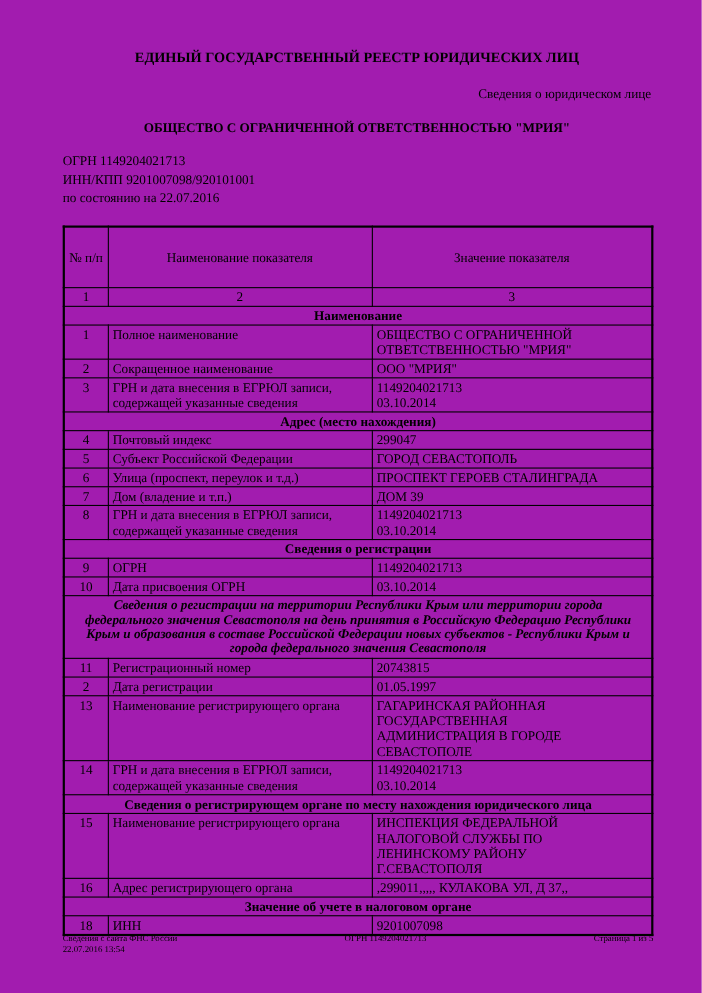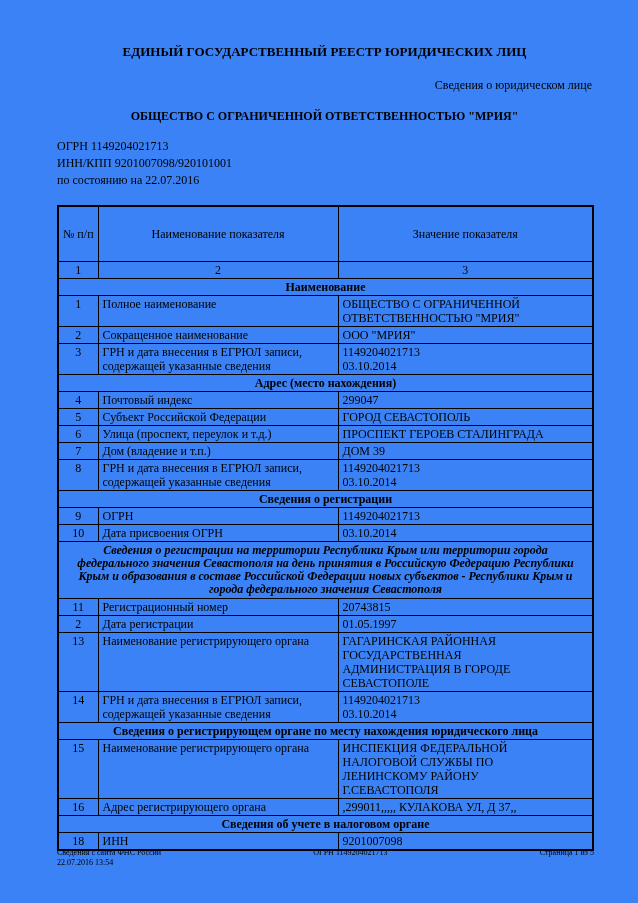--- a/index.html
+++ b/index.html
@@ -4,21 +4,21 @@
 <style>
   html, body {
     margin: 0;
     padding: 0;
     background: #ffffff;
   }
   .page {
     position: relative;
     width: 638px;
     height: 903px;
-    background: #3b82f6;
+    background: #a21caf;
     color: #000000;
     font-family: "Liberation Serif", "DejaVu Serif", serif;
     overflow: hidden;
     box-sizing: border-box;
   }
   .content {
     margin-left: 57px;
     width: 535px;
   }
   .doc-title {
@@ -239,21 +239,21 @@
 НАЛОГОВОЙ СЛУЖБЫ ПО
 ЛЕНИНСКОМУ РАЙОНУ
 Г.СЕВАСТОПОЛЯ</td>
           </tr>
           <tr>
             <td class="c-num">16</td>
             <td class="c-label">Адрес регистрирующего органа</td>
             <td class="c-value">,299011,,,,, КУЛАКОВА УЛ, Д 37,,</td>
           </tr>
           <tr>
-            <td colspan="3" class="section">Сведения об учете в налоговом органе</td>
+            <td colspan="3" class="section">Значение об учете в налоговом органе</td>
           </tr>
           <tr>
             <td class="c-num">18</td>
             <td class="c-label">ИНН</td>
             <td class="c-value">9201007098</td>
           </tr>
         </tbody>
     </table>
   </div>
 

